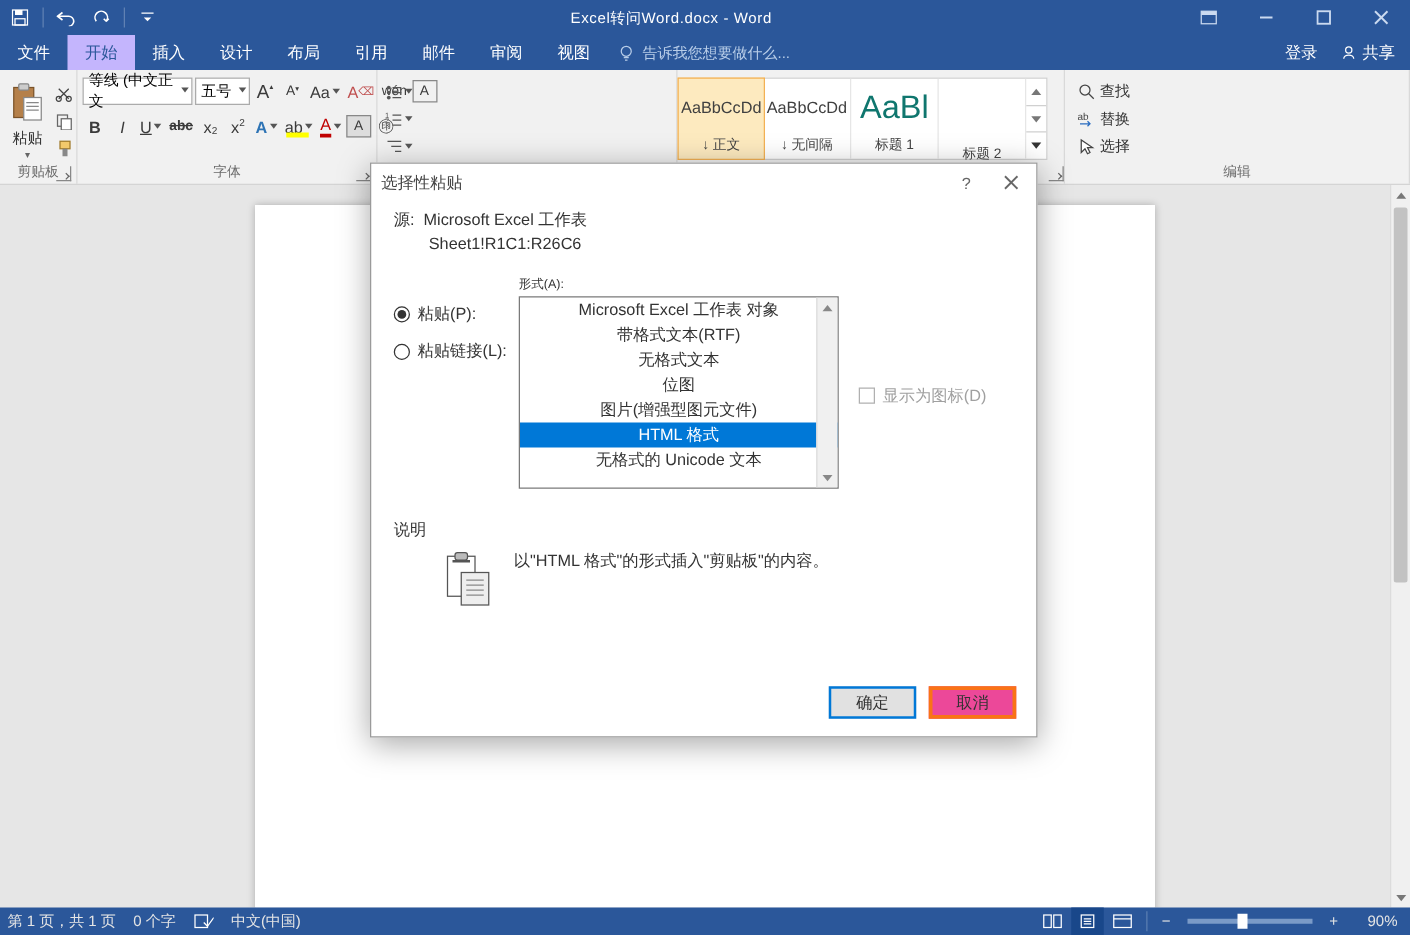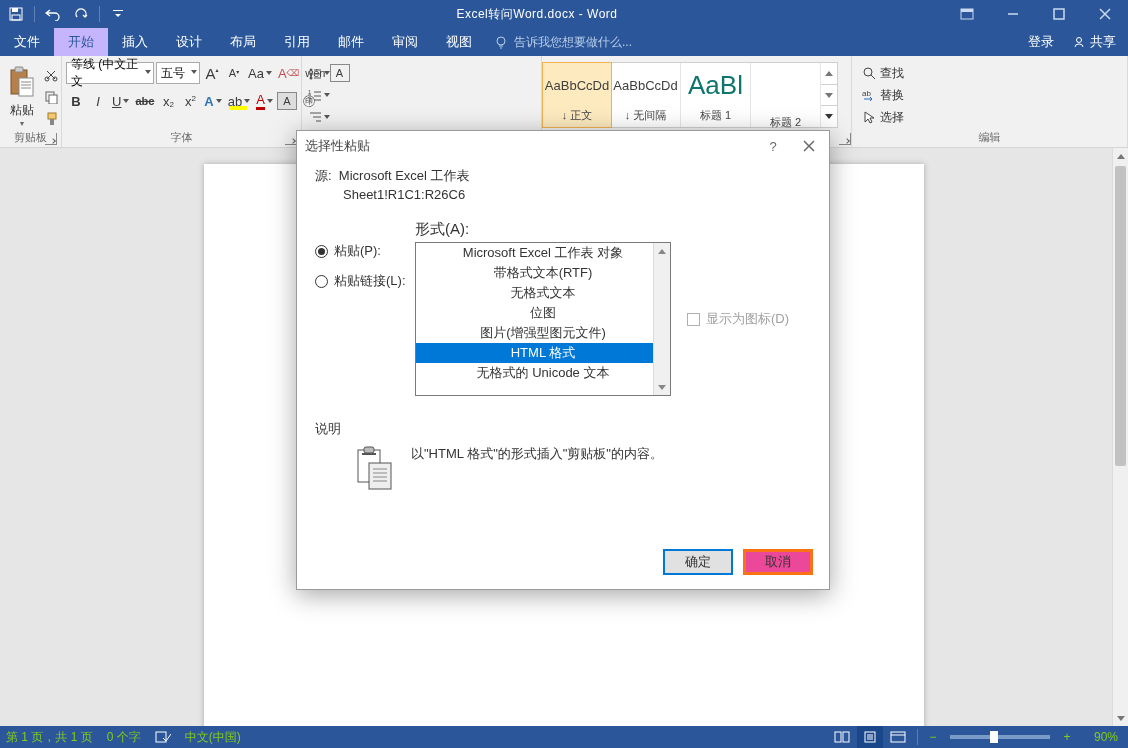--- a/index.html
+++ b/index.html
@@ -85,21 +85,21 @@
 
 
 .docarea { position: absolute; top: 148px; left: 0; right: 0; bottom: 22px; background: #e6e6e6; overflow:hidden;}
 .page { position:absolute; left:204px; top:16px; width:720px; height:930px; background:#fff; box-shadow: 0 0 6px rgba(0,0,0,0.25);}
 .vscroll{ position:absolute; right:0; top:0; bottom:0; width:16px; background:#f0f0f0; border-left:1px solid #dcdcdc;}
 .vscroll .thumb{ position:absolute; left:2px; right:2px; top:18px; height:300px; background:#c2c2c2; border-radius:2px;}
 .vscroll .arup, .vscroll .ardn{ position:absolute; left:0; right:0; height:16px; display:flex; align-items:center; justify-content:center;}
 .vscroll .arup{top:0;} .vscroll .ardn{bottom:0;}
 
 
-.status { position:absolute; left:0; right:0; bottom:0; height:22px; background:#2b579a; color:#84cc16; font-size:12px; display:flex; align-items:center; padding:0 6px;}
+.status { position:absolute; left:0; right:0; bottom:0; height:22px; background:#2b579a; color:#e5e5e5; font-size:12px; display:flex; align-items:center; padding:0 6px;}
 .status .sseg{ margin-right:14px; display:flex; align-items:center; gap:4px;}
 .status .right{ margin-left:auto; display:flex; align-items:center; gap:2px;}
 .status .viewbtn{ width:26px; height:22px; display:flex; align-items:center; justify-content:center; cursor:pointer;}
 .status .viewbtn.active{ background:#19478a;}
 .status .zoomslider{ width:100px; height:4px; background:#7a9ac7; margin:0 6px; position:relative;}
 .status .zoomslider .zthumb{position:absolute; top:-4px; left:40px; width:8px; height:12px; background:#fff;}
 .status .zoombtn{ width:18px; text-align:center; cursor:pointer;}
 
 
 .dialog { position:absolute; left:296px; top:130px; width:534px; height:460px; background:#fff; border:1px solid #9a9a9a; box-shadow:0 5px 24px rgba(0,0,0,0.35); font-size:13px; color:#333;}
@@ -107,21 +107,21 @@
 .dialog .dtitle .dtright{margin-left:auto; display:flex; gap:12px;}
 .dialog .dtitle .dbtn{ width:24px; height:24px; display:flex; align-items:center; justify-content:center; cursor:pointer; color:#666;}
 .dialog .content{ padding: 6px 18px 12px 18px;}
 .dialog .srclbl{ font-size:13px;}
 .dialog .srcval{ margin-left:20px; }
 .dialog .row2{ display:flex; margin-top:18px; }
 .dialog .leftcol{ width:100px; padding-top:22px;}
 .dialog .radio{ display:flex; align-items:center; gap:6px; margin-bottom:12px; cursor:pointer;}
 .dialog .radio .r{ width:13px; height:13px; border:1px solid #333; border-radius:50%; position:relative;}
 .dialog .radio.sel .r::after{content:""; position:absolute; left:2px; top:2px; right:2px; bottom:2px; background:#333; border-radius:50%;}
-.dialog .formlbl{ font-size:15px; margin-bottom:3px;}
+.dialog .formlbl{ font-size:10px; margin-bottom:3px;}
 .dialog .listbox{ width:256px; height:154px; border:1px solid #7a7a7a; background:#fff; position:relative; overflow:hidden;text-align:center;}
 .dialog .listbox .item{ padding:1px 4px; cursor:pointer; font-size:13px;}
 .dialog .listbox .item.sel{ background:#0078d7; color:#fff;}
 .dialog .listbox .lscroll{ position:absolute; right:0; top:0; bottom:0; width:17px; background:#f0f0f0; border-left:1px solid #dcdcdc;}
 .dialog .chk{ display:flex; align-items:center; gap:6px; color:#a0a0a0; margin-left:16px; margin-top:22px;}
 .dialog .chk .c{ width:13px; height:13px; border:1px solid #b0b0b0;}
 .dialog .desc{ margin-top:24px;}
 .dialog .descbody{ display:flex; gap:14px; margin-top:6px; align-items:flex-start; padding-left:38px;}
 .dialog .clipicon{ width:44px; height:48px; display:flex; align-items:center; justify-content:center;}
 .dialog .btns{ position:absolute; right:16px; bottom:14px; display:flex; gap:10px;}

